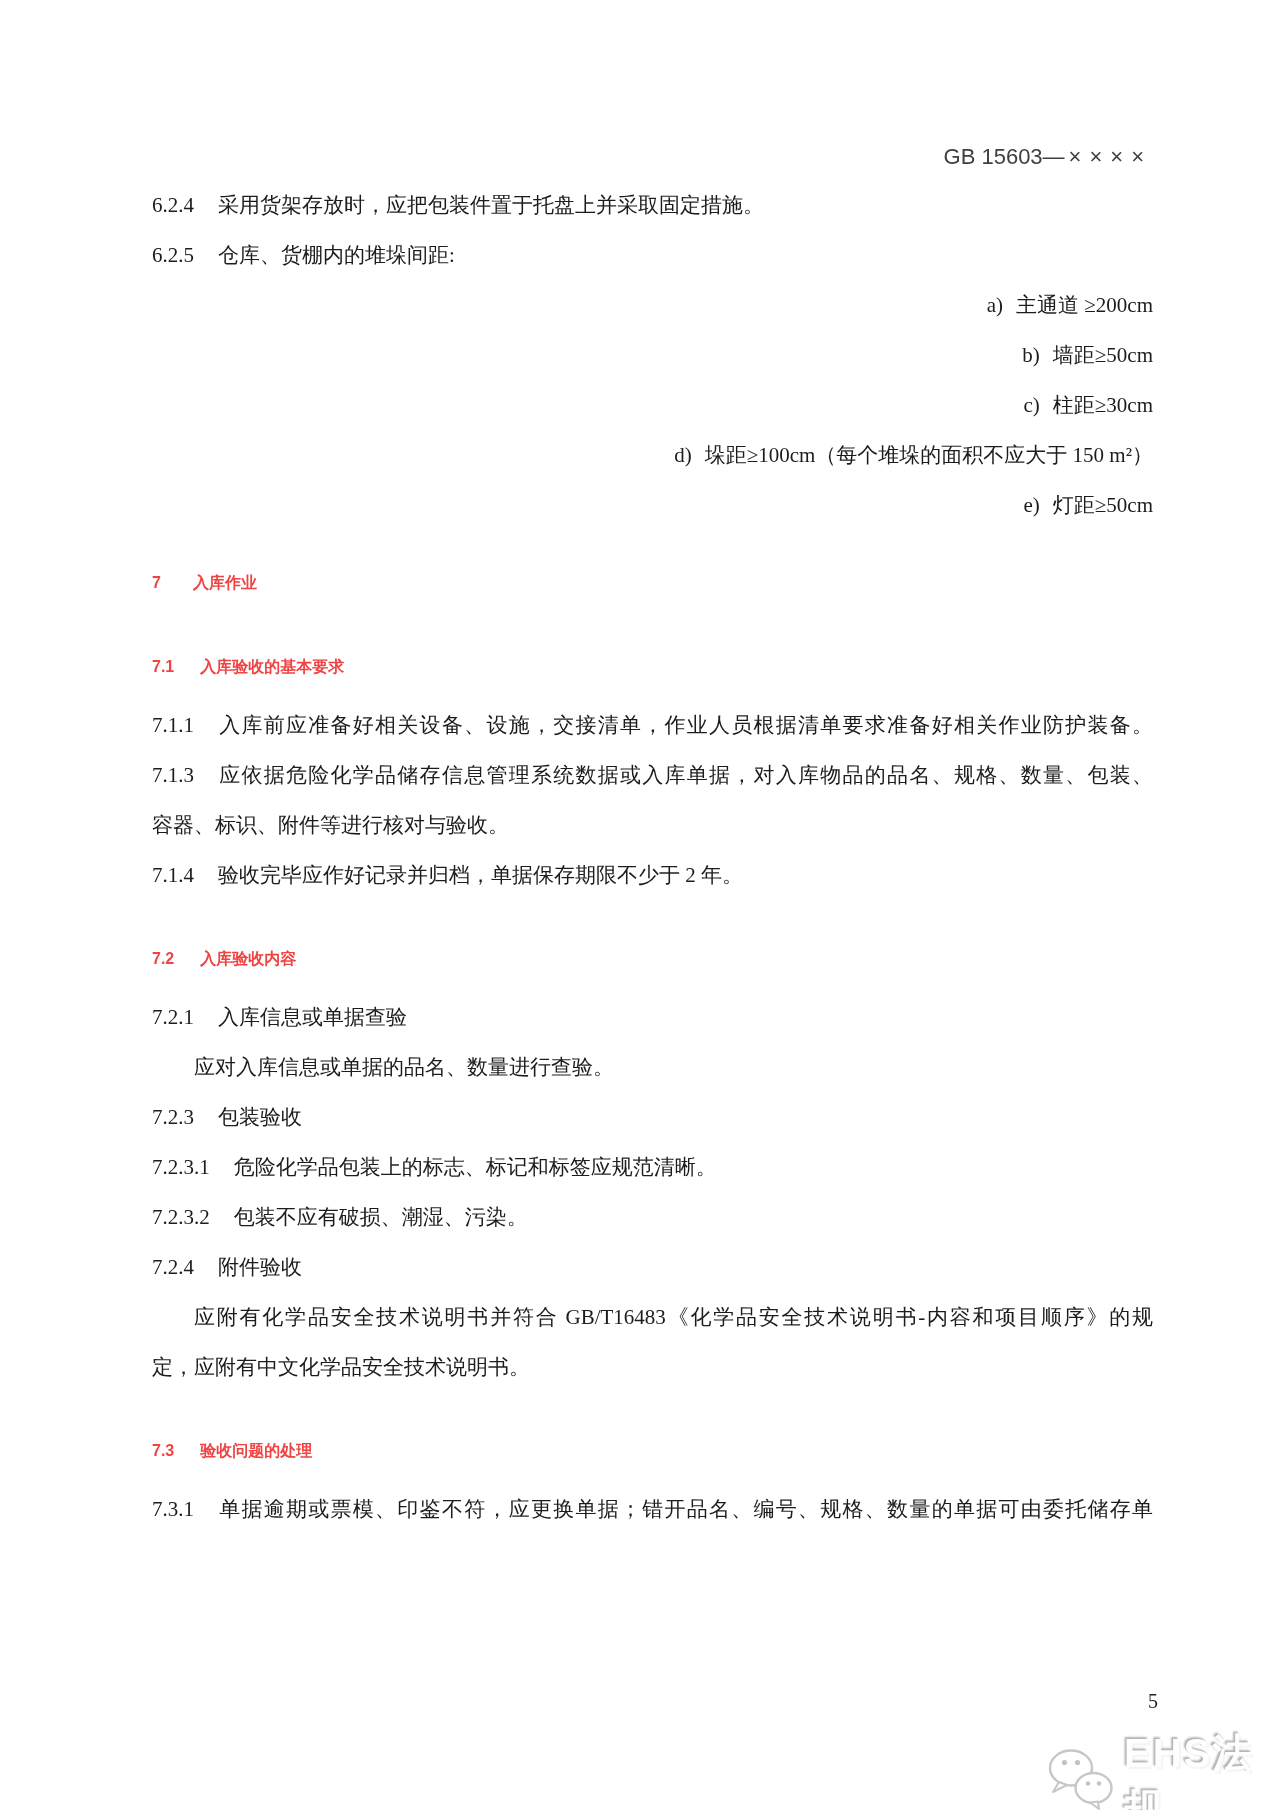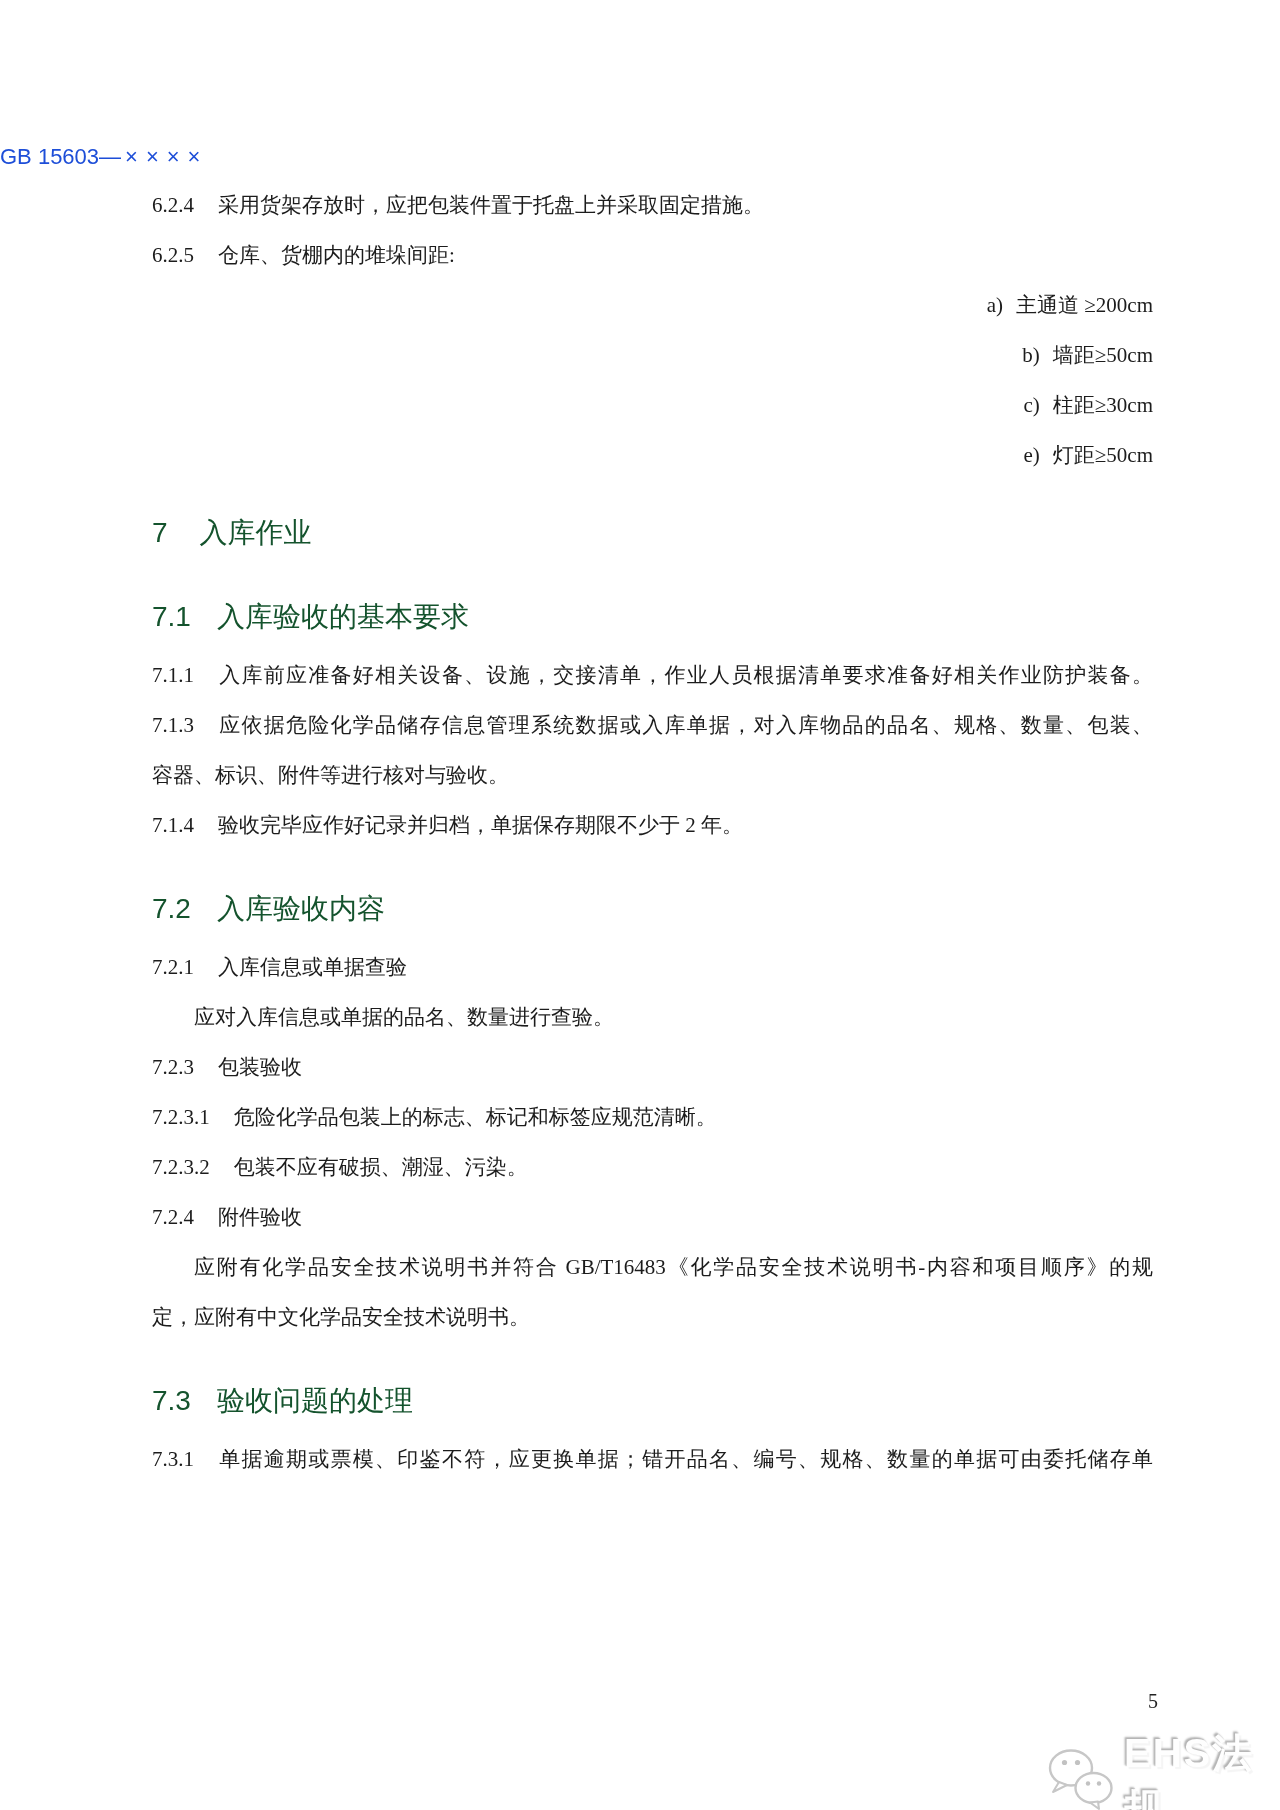--- a/index.html
+++ b/index.html
@@ -2,36 +2,36 @@
 <html><head>
 <meta charset="utf-8">
 <style>
   html,body { margin:0; padding:0; background:#ffffff; }
   .page {
     position:relative; width:1280px; height:1810px; background:#ffffff;
     overflow:hidden; font-family:"Liberation Serif","DejaVu Serif",serif;
     color:#1c1c1c;
   }
   .header {
-    position:absolute; top:144px; left:0; right:128px; 
+    position:absolute; top:144px; left:0; right:128px; text-align:right;
     font-family:"Liberation Sans","DejaVu Sans",sans-serif;
-    font-size:22px; color:#1d4ed8; white-space:nowrap;
+    font-size:22px; color:#404040; white-space:nowrap;
   }
   .header .xs { letter-spacing:8px; margin-left:4px; }
 
   .content { position:absolute; left:152px; top:180px; width:1001px; font-size:21px; }
   .ln { height:50px; line-height:50px; white-space:nowrap; }
   .ln .num { display:inline-block; }
   .clause .num { margin-right:24px; }
   .list { padding-left:24px;text-align:right; }
   .list .num { margin-right:13px; }
   .indent { padding-left:42px; }
   .h1, .h2 {
     font-family:"Liberation Sans","DejaVu Sans",sans-serif;
-    font-weight:normal; font-size:28px; color:#14532d;
+    font-weight:bold; font-size:16px; color:#ef4444;
   }
   .h1 { margin-top:28px; }
   .h1 .num { margin-right:32px; }
   .h2 { margin-top:34px; margin-bottom:8px; }
   .h2 .num { margin-right:26px;text-align:center; }
   .fill { white-space:normal; text-align:justify; text-align-last:justify; overflow:hidden; }
 
   .pagenum { position:absolute; top:1690px; right:122px; font-size:20px; color:#222; }
 
   .watermark { position:absolute; top:1726px; left:1048px; display:flex; align-items:center; gap:8px; }
@@ -56,20 +56,21 @@
     <div class="ln clause"><span class="num">6.2.4</span><span class="txt">采用货架存放时，应把包装件置于托盘上并采取固定措施。</span></div>
 
     <div class="ln clause"><span class="num">6.2.5</span><span class="txt">仓库、货棚内的堆垛间距:</span></div>
 
     <div class="ln list"><span class="num">a)</span><span class="txt">主通道 ≥200cm</span></div>
 
     <div class="ln list"><span class="num">b)</span><span class="txt">墙距≥50cm</span></div>
 
     <div class="ln list"><span class="num">c)</span><span class="txt">柱距≥30cm</span></div>
 
+    <div class="ln list"><span class="num">d)</span><span class="txt">垛距≥100cm（每个堆垛的面积不应大于 150 m²）</span></div>
 
     <div class="ln list"><span class="num">e)</span><span class="txt">灯距≥50cm</span></div>
 
     <div class="ln h1"><span class="num">7</span><span class="txt">入库作业</span></div>
 
     <div class="ln h2"><span class="num">7.1</span><span class="txt">入库验收的基本要求</span></div>
 
     <div class="ln clause fill"><span class="num">7.1.1</span><span class="txt">入库前应准备好相关设备、设施，交接清单，作业人员根据清单要求准备好相关作业防护装备。</span></div>
 
 

